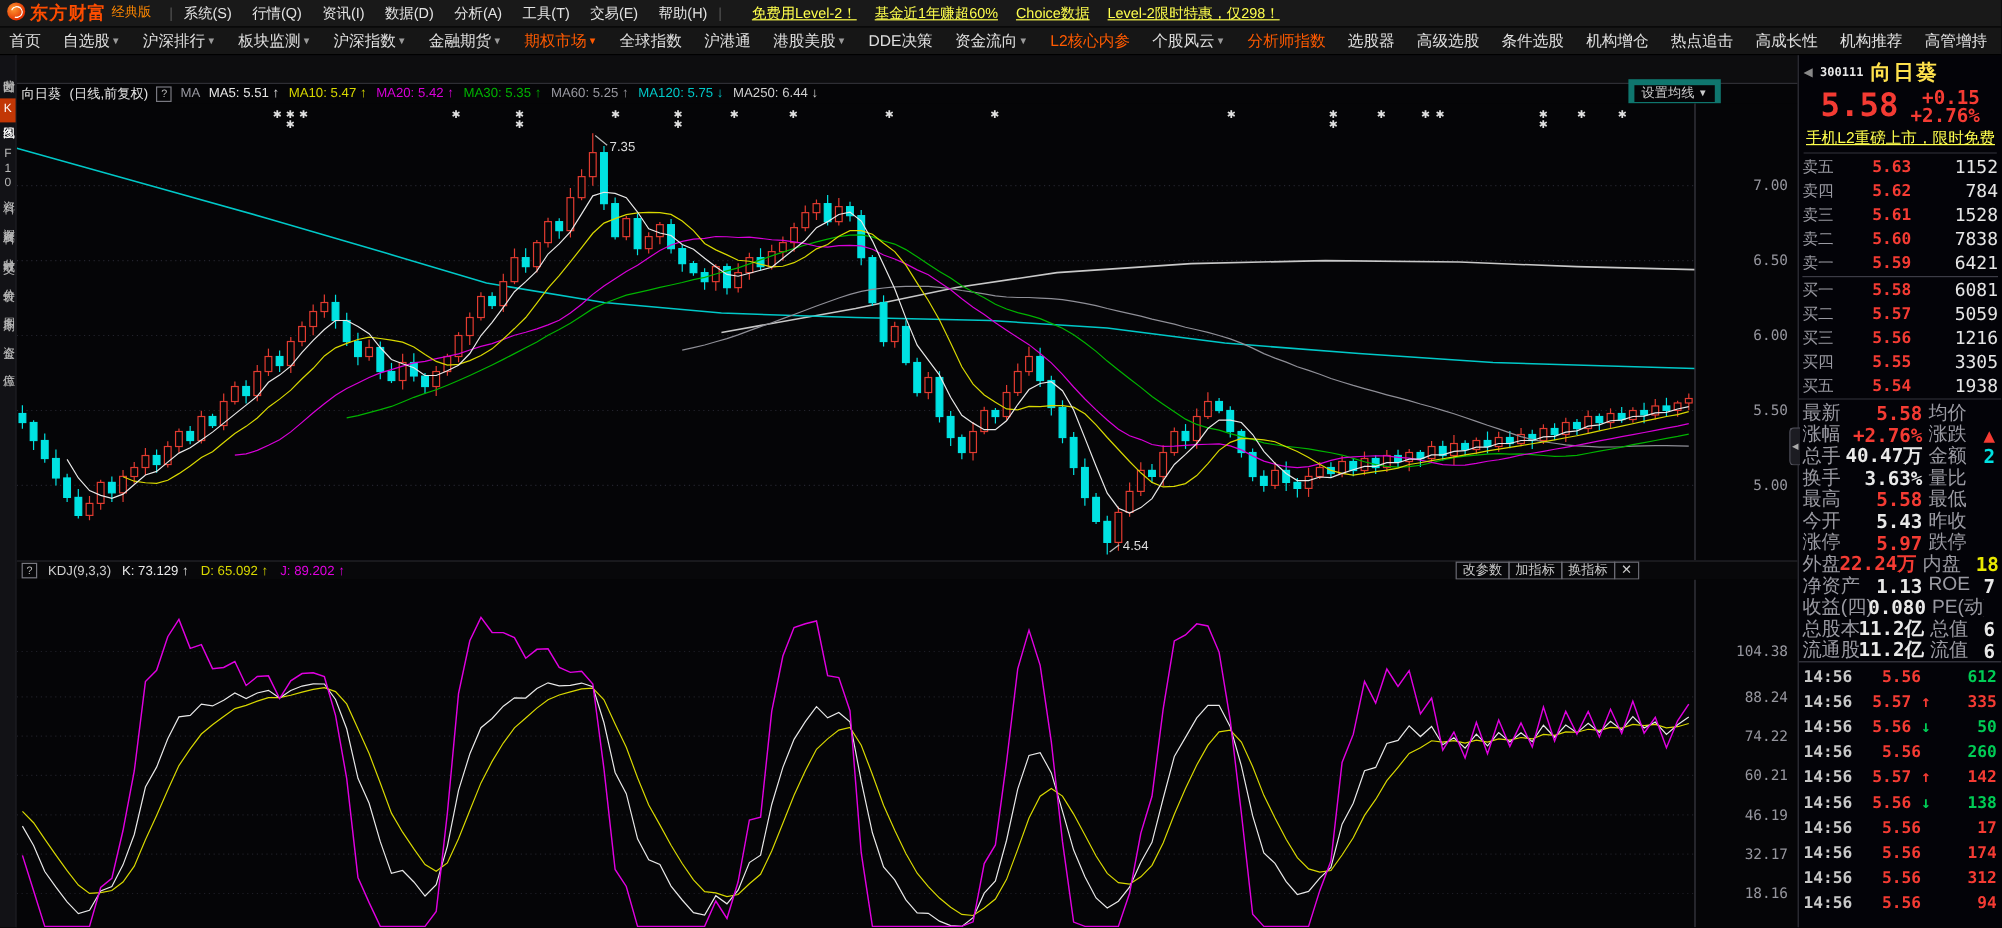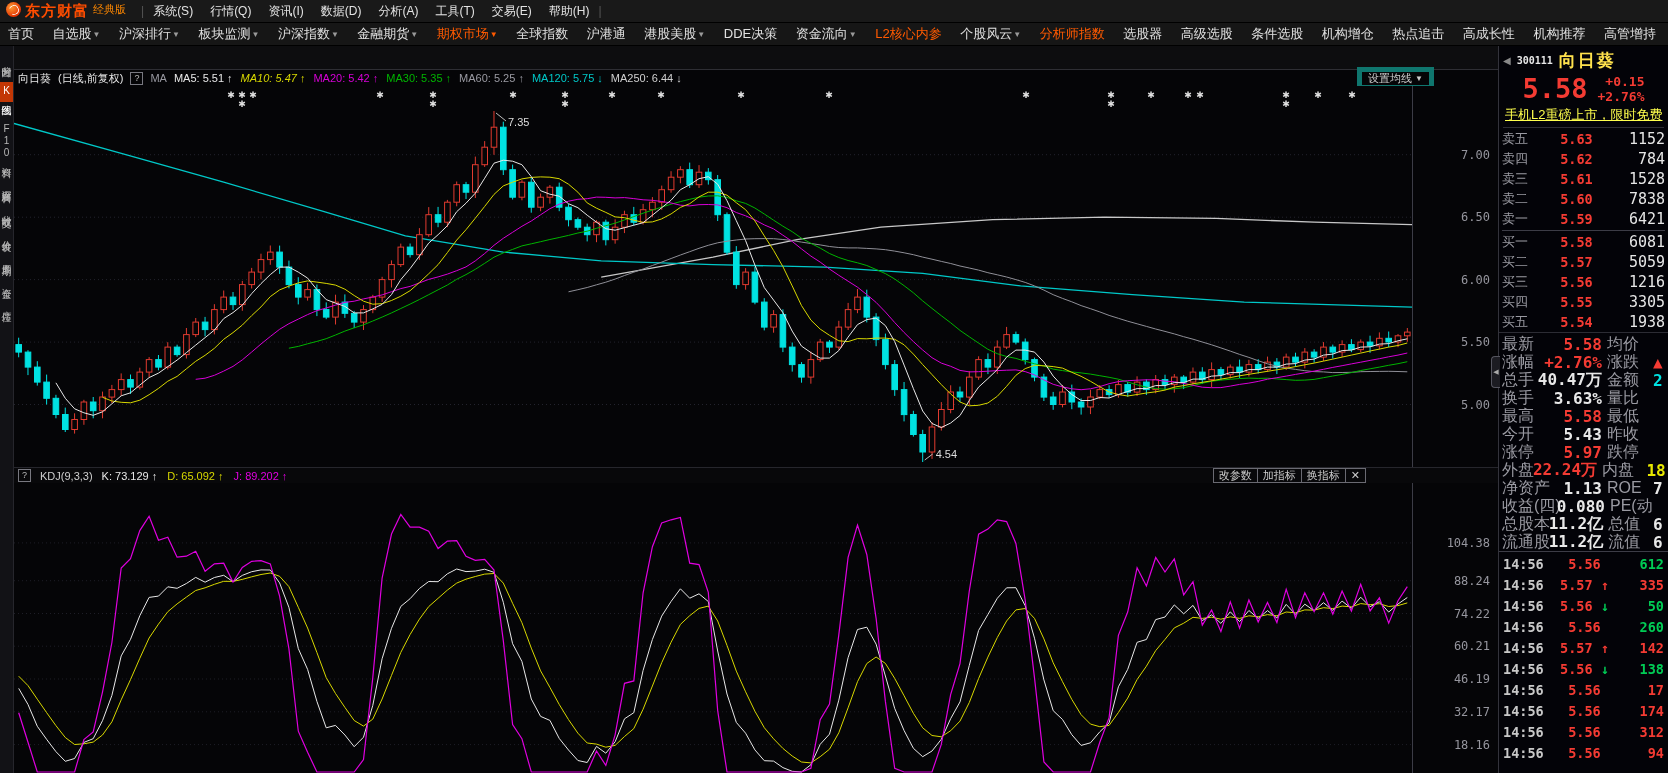--- a/index.html
+++ b/index.html
@@ -55,21 +55,21 @@
 
   
   .quote-panel{width:170px;background:#030308;border-left:1px solid #33333b;display:flex;flex-direction:column;overflow:hidden;font-size:12px;flex:none;}
   .qp-head{padding:3px 4px 0 4px;}
   .qp-row1{display:flex;align-items:center;gap:6px;}
   .qp-collapse{color:#888;font-size:10px;}
   .qp-code{color:#e8e8e8;font-size:10px;font-weight:bold;font-family:"DejaVu Sans Mono",monospace;}
   .qp-name{color:#ffe24d;font-size:17px;font-weight:bold;letter-spacing:2px;}
   .qp-row2{display:flex;align-items:center;justify-content:center;gap:10px;padding:2px 0 1px 0;}
   .qp-price{color:#f43b33;font-size:27px;font-weight:bold;font-family:"DejaVu Sans Mono",monospace;line-height:30px;}
-  .qp-chg{color:#f43b33;font-weight:bold;font-size:13px;text-align:right;line-height:15px;font-family:"DejaVu Sans Mono",monospace;}
+  .qp-chg{color:#f43b33;font-weight:bold;font-size:16px;text-align:right;line-height:15px;font-family:"DejaVu Sans Mono",monospace;}
   .qp-banner{color:#ffff4d;text-decoration:underline;white-space:nowrap;overflow:hidden;font-size:13px;padding:1px 0 3px 2px;border-bottom:1px solid #2c2c34;}
 
   .orderbook{padding:1px 3px 0 3px;}
   .ob-row{display:flex;align-items:center;height:20px;}
   .ob-label{width:38px;color:#9a9aa2;font-size:13px;}
   .ob-price{flex:1;text-align:center;color:#f43b33;font-weight:bold;font-family:"DejaVu Sans Mono",monospace;font-size:13.5px;}
   .ob-vol{width:52px;text-align:right;color:#e6e6e6;font-family:"DejaVu Sans Mono",monospace;font-size:15px;white-space:nowrap;overflow:hidden;}
   .ob-divider{border-top:1px solid #3c3c46;margin:1px 0;}
 
   .stats{padding:2px 3px 0 3px;border-top:1px solid #2c2c34;}
@@ -106,20 +106,26 @@
         <span class="menu-item">系统(S)</span>
         <span class="menu-item">行情(Q)</span>
         <span class="menu-item">资讯(I)</span>
         <span class="menu-item">数据(D)</span>
         <span class="menu-item">分析(A)</span>
         <span class="menu-item">工具(T)</span>
         <span class="menu-item">交易(E)</span>
         <span class="menu-item">帮助(H)</span>
       </div>
     <span class="topbar-sep">|</span>
+    <div class="promos" id="promos">
+        <span class="promo">免费用Level-2！</span>
+        <span class="promo">基金近1年赚超60%</span>
+        <span class="promo">Choice数据</span>
+        <span class="promo">Level-2限时特惠，仅298！</span>
+      </div>
   </div>
 
   <div class="navbar" id="navbar">
       <span class="nav-item">首页</span>
       <span class="nav-item">自选股<span class="arr">▼</span></span>
       <span class="nav-item">沪深排行<span class="arr">▼</span></span>
       <span class="nav-item">板块监测<span class="arr">▼</span></span>
       <span class="nav-item">沪深指数<span class="arr">▼</span></span>
       <span class="nav-item">金融期货<span class="arr">▼</span></span>
       <span class="nav-item accent">期权市场<span class="arr">▼</span></span>
@@ -158,21 +164,21 @@
       <div class="toolbar">
       </div>
 
       <div class="ma-header">
         <span class="ma-title">向日葵</span>
         <span class="ma-sub">(日线,前复权)</span>
         <span class="help-box">?</span>
         <span class="ma-label">MA</span>
         <span id="maList" style="display:flex;gap:8px">
             <span style="color: rgb(232, 232, 232);">MA5: 5.51 <span>↑</span></span>
-            <span style="color: rgb(216, 216, 0); font-style: italic;">MA10: 5.47 <span>↑</span></span>
+            <span style="color: rgb(216, 216, 0);">MA10: 5.47 <span>↑</span></span>
             <span style="color: rgb(216, 0, 216);">MA20: 5.42 <span>↑</span></span>
             <span style="color: rgb(0, 180, 0);">MA30: 5.35 <span>↑</span></span>
             <span style="color: rgb(154, 154, 162);">MA60: 5.25 <span>↑</span></span>
             <span style="color: rgb(0, 200, 200);">MA120: 5.75 <span>↓</span></span>
             <span style="color: rgb(208, 208, 208);">MA250: 6.44 <span>↓</span></span>
           </span>
         <span class="ma-set"><span>设置均线</span> <span class="arr">▼</span></span>
       </div>
 
       <svg id="mainChart" class="chart" width="1484" height="381">

